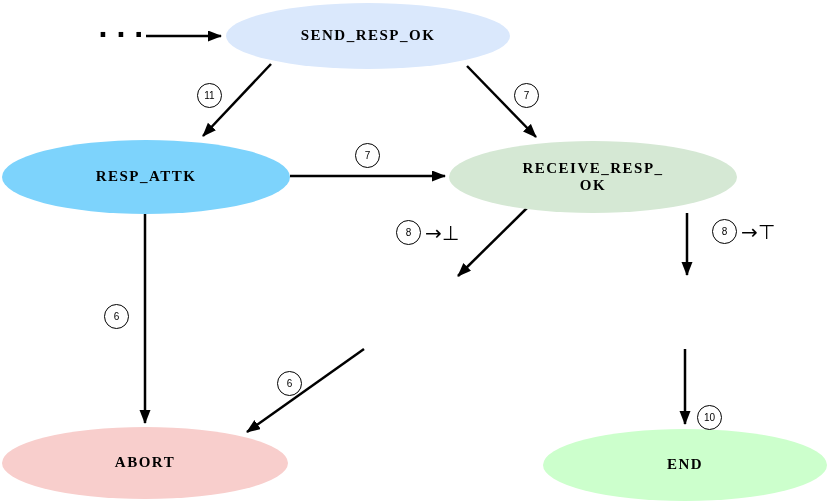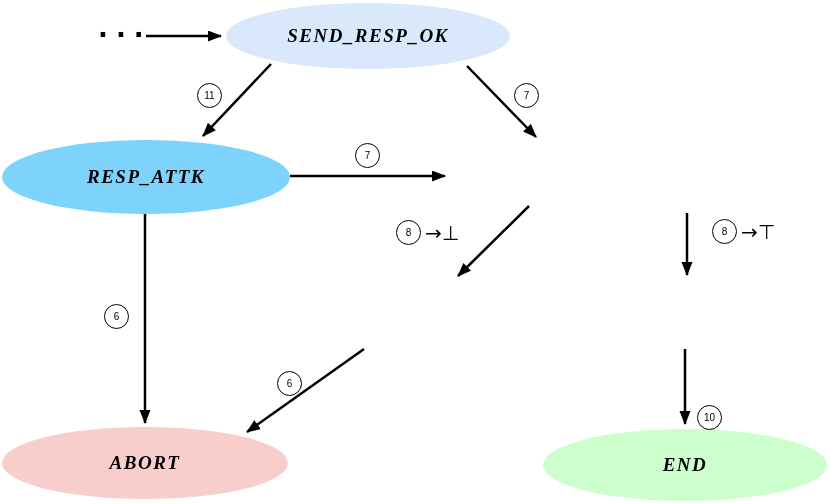--- a/index.html
+++ b/index.html
@@ -22,22 +22,21 @@
     position: absolute;
     border-radius: 50%;
     display: flex;
     align-items: center;
     justify-content: center;
     text-align: center;
   }
   .node-label {
     font-family: "Liberation Serif", serif;
     font-weight: bold;
-    font-style: italic;
-    font-size: 19px;
+    font-size: 15px;
     letter-spacing: 1.5px;
     color: #000000;
     white-space: pre-line;
     line-height: 1.15;
   }
   .n-send    { left: 226px; top: 3px;   width: 284px; height: 66px; }
   .n-attk    { left: 2px;   top: 140px; width: 288px; height: 74px; }
   .n-receive { left: 449px; top: 141px; width: 288px; height: 72px; }
   .n-err     { left: 227px; top: 278px; width: 288px; height: 70px; }
   .n-respok  { left: 541px; top: 279px; width: 286px; height: 70px; }
@@ -115,20 +114,24 @@
   <div class="dots">···</div>
 
   <div class="node n-send" style="background: rgb(218, 232, 252);">
     <span class="node-label">SEND_RESP_OK</span>
   </div>
 
   <div class="node n-attk" style="background: #7dd3fc;">
     <span class="node-label">RESP_ATTK</span>
   </div>
 
+  <div class="node n-receive" style="background: rgb(213, 232, 212);">
+    <span class="node-label">RECEIVE_RESP_
+OK</span>
+  </div>
 
 
 
   <div class="node n-abort" style="background: rgb(248, 206, 204);">
     <span class="node-label">ABORT</span>
   </div>
 
   <div class="node n-end" style="background: rgb(204, 255, 204);">
     <span class="node-label">END</span>
   </div>

